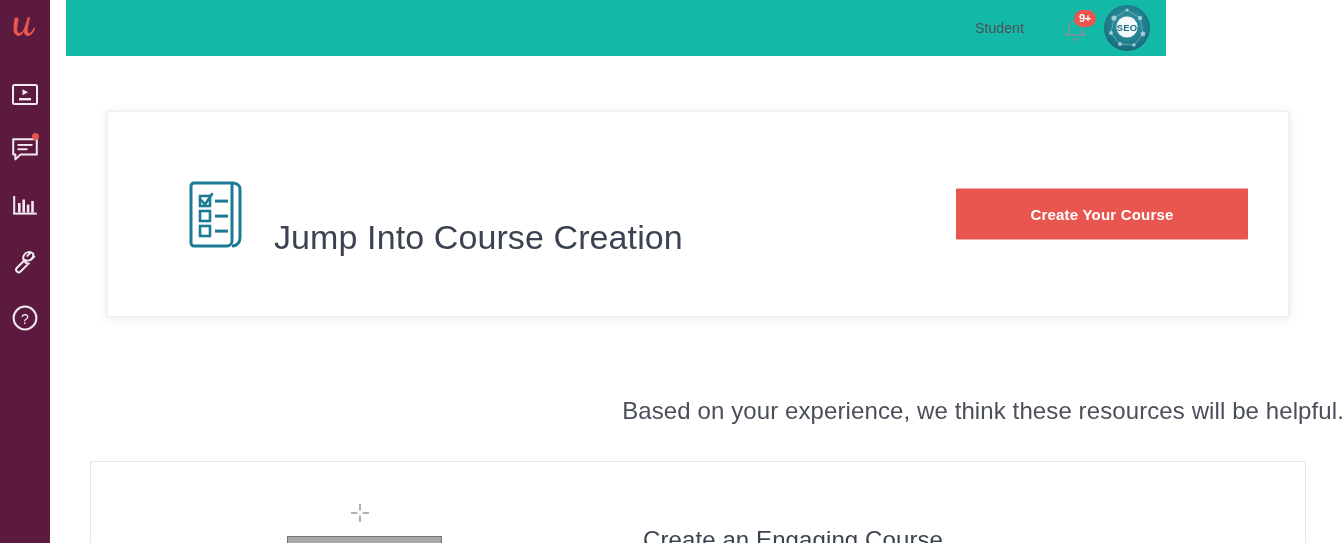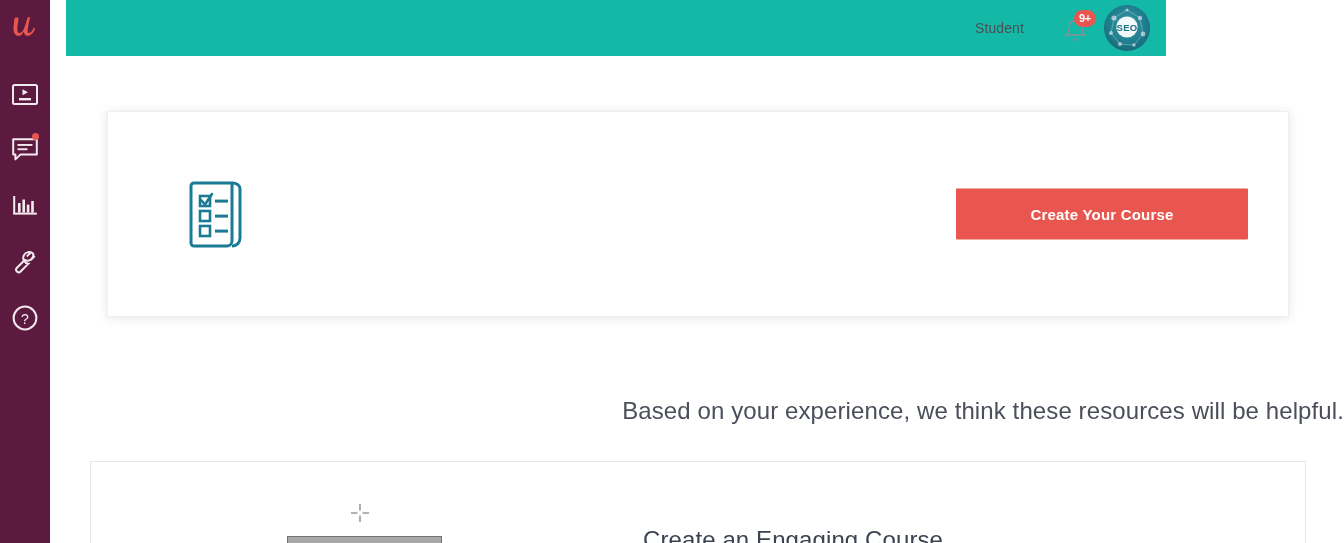--- a/index.html
+++ b/index.html
@@ -362,20 +362,21 @@
             <rect x="12" y="16" width="10" height="10" fill="none" stroke="#1b7b94" stroke-width="2.6"></rect>
             <path d="M13.5 20.5 L17 24.5 L24 14" fill="none" stroke="#1b7b94" stroke-width="2.6" stroke-linecap="round" stroke-linejoin="round"></path>
             <rect x="12" y="31" width="10" height="10" fill="none" stroke="#1b7b94" stroke-width="2.6"></rect>
             <rect x="12" y="46" width="10" height="10" fill="none" stroke="#1b7b94" stroke-width="2.6"></rect>
             <rect x="27" y="19.6" width="13" height="3" fill="#1b7b94"></rect>
             <rect x="27" y="34.6" width="13" height="3" fill="#1b7b94"></rect>
             <rect x="27" y="49.6" width="13" height="3" fill="#1b7b94"></rect>
           </svg>
         </span>
 
+        <h1 class="hero-title">Jump Into Course Creation</h1>
 
         <button class="hero-cta">Create Your Course</button>
       </div>
     </section>
 
     <p class="subhead">Based on your experience, we think these resources will be helpful.</p>
 
     <section class="resource-card">
 
       <div class="res-media">

